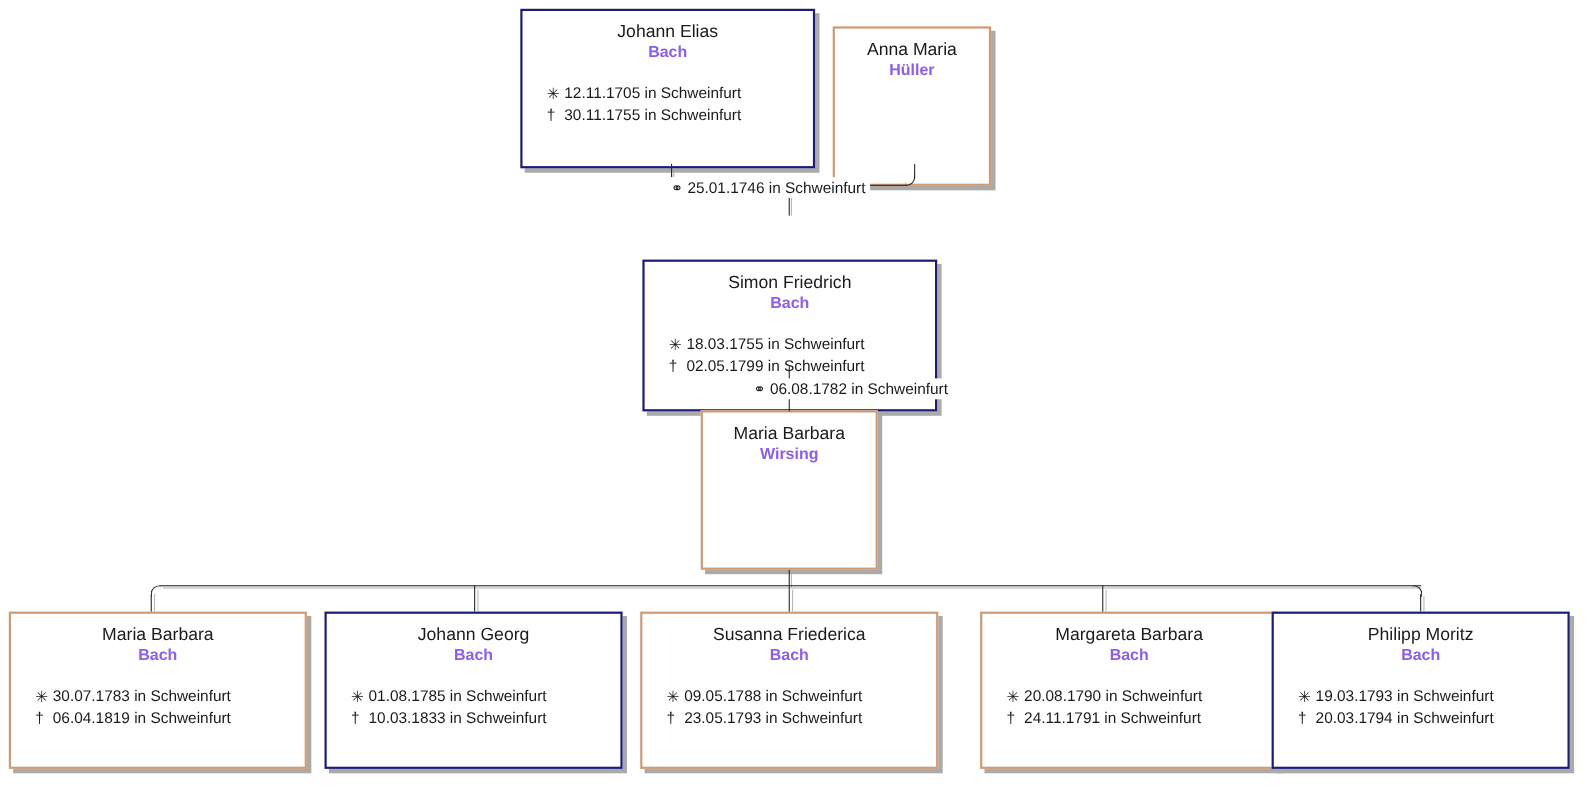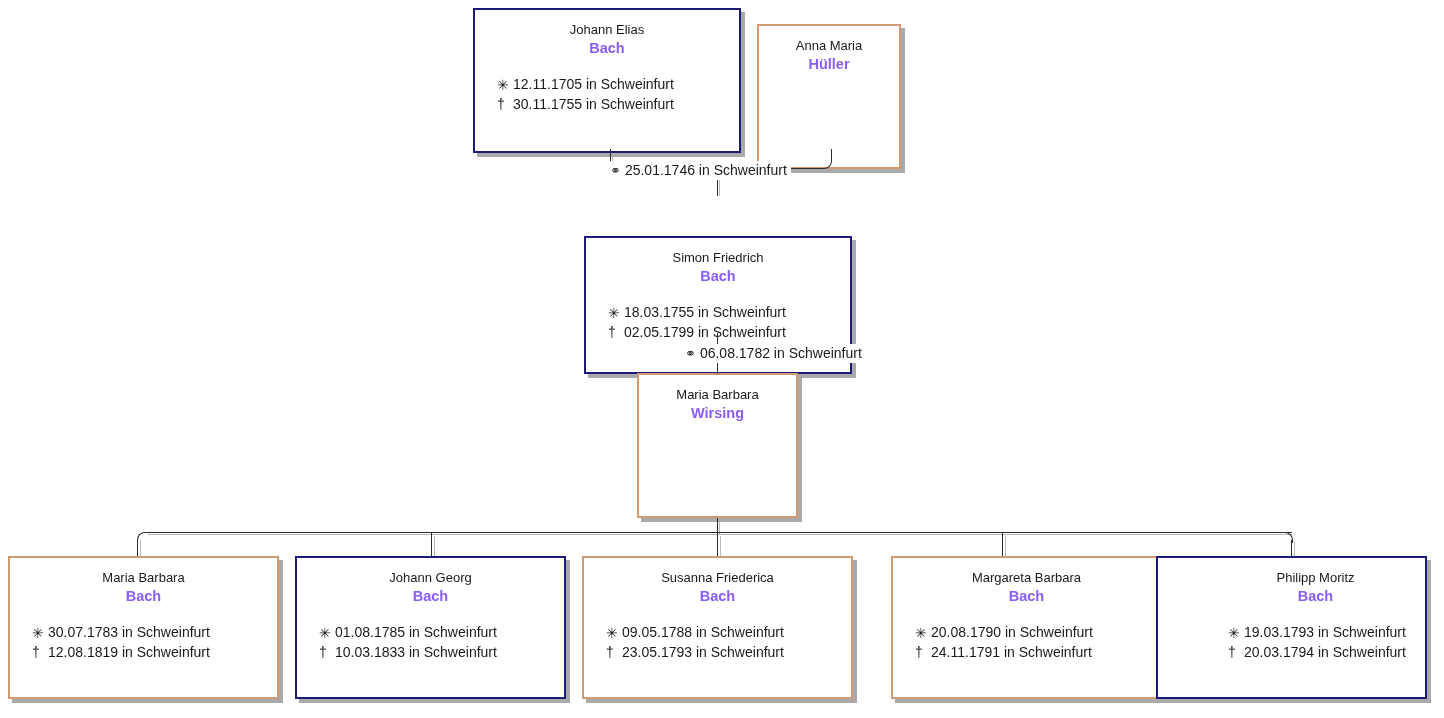--- a/index.html
+++ b/index.html
@@ -25,21 +25,21 @@
     background: #ffffff;
     border: 2px solid #1b1b78;
     box-shadow: 4px 4px 0 0 #aaaaaa;
     padding-top: 10px;
   }
   .person.female {
     border-color: #d09a72;
   }
   .name-line {
     text-align: center;
-    font-size: 13px;
+    font-size: 16px;
     color: #1a1a1a;
     line-height: 19px;
     white-space: nowrap;
   }
   .surname {
     text-align: center;
     font-size: 14.5px;
     font-weight: bold;
     color: #8b5cf6;
     line-height: 19px;
@@ -193,21 +193,21 @@
   </div>
 
   <div class="person female" style="left:8px; top:556px; width:271px; height:143px;">
     <div class="name-line">Maria Barbara</div>
     <div class="surname">Bach</div>
     <div class="events">
       <div class="event-row">
         <span class="ev-sym birth">✳</span><span>30.07.1783 in Schweinfurt</span>
       </div>
       <div class="event-row">
-        <span class="ev-sym">†</span><span>12.08.1819 in Schweinfurt</span>
+        <span class="ev-sym">†</span><span>06.04.1819 in Schweinfurt</span>
       </div>
     </div>
   </div>
 
   <div class="person" style="left:295px; top:556px; width:271px; height:143px;">
     <div class="name-line">Johann Georg</div>
     <div class="surname">Bach</div>
     <div class="events">
       <div class="event-row">
         <span class="ev-sym birth">✳</span><span>01.08.1785 in Schweinfurt</span>
@@ -237,21 +237,21 @@
     <div class="events">
       <div class="event-row">
         <span class="ev-sym birth">✳</span><span>20.08.1790 in Schweinfurt</span>
       </div>
       <div class="event-row">
         <span class="ev-sym">†</span><span>24.11.1791 in Schweinfurt</span>
       </div>
     </div>
   </div>
 
-  <div class="person" style="left:1156px; top:556px; width:271px; height:143px;padding-left:48px;">
+  <div class="person" style="left:1156px; top:556px; width:271px; height:143px;">
     <div class="name-line">Philipp Moritz</div>
     <div class="surname">Bach</div>
     <div class="events">
       <div class="event-row">
         <span class="ev-sym birth">✳</span><span>19.03.1793 in Schweinfurt</span>
       </div>
       <div class="event-row">
         <span class="ev-sym">†</span><span>20.03.1794 in Schweinfurt</span>
       </div>
     </div>

